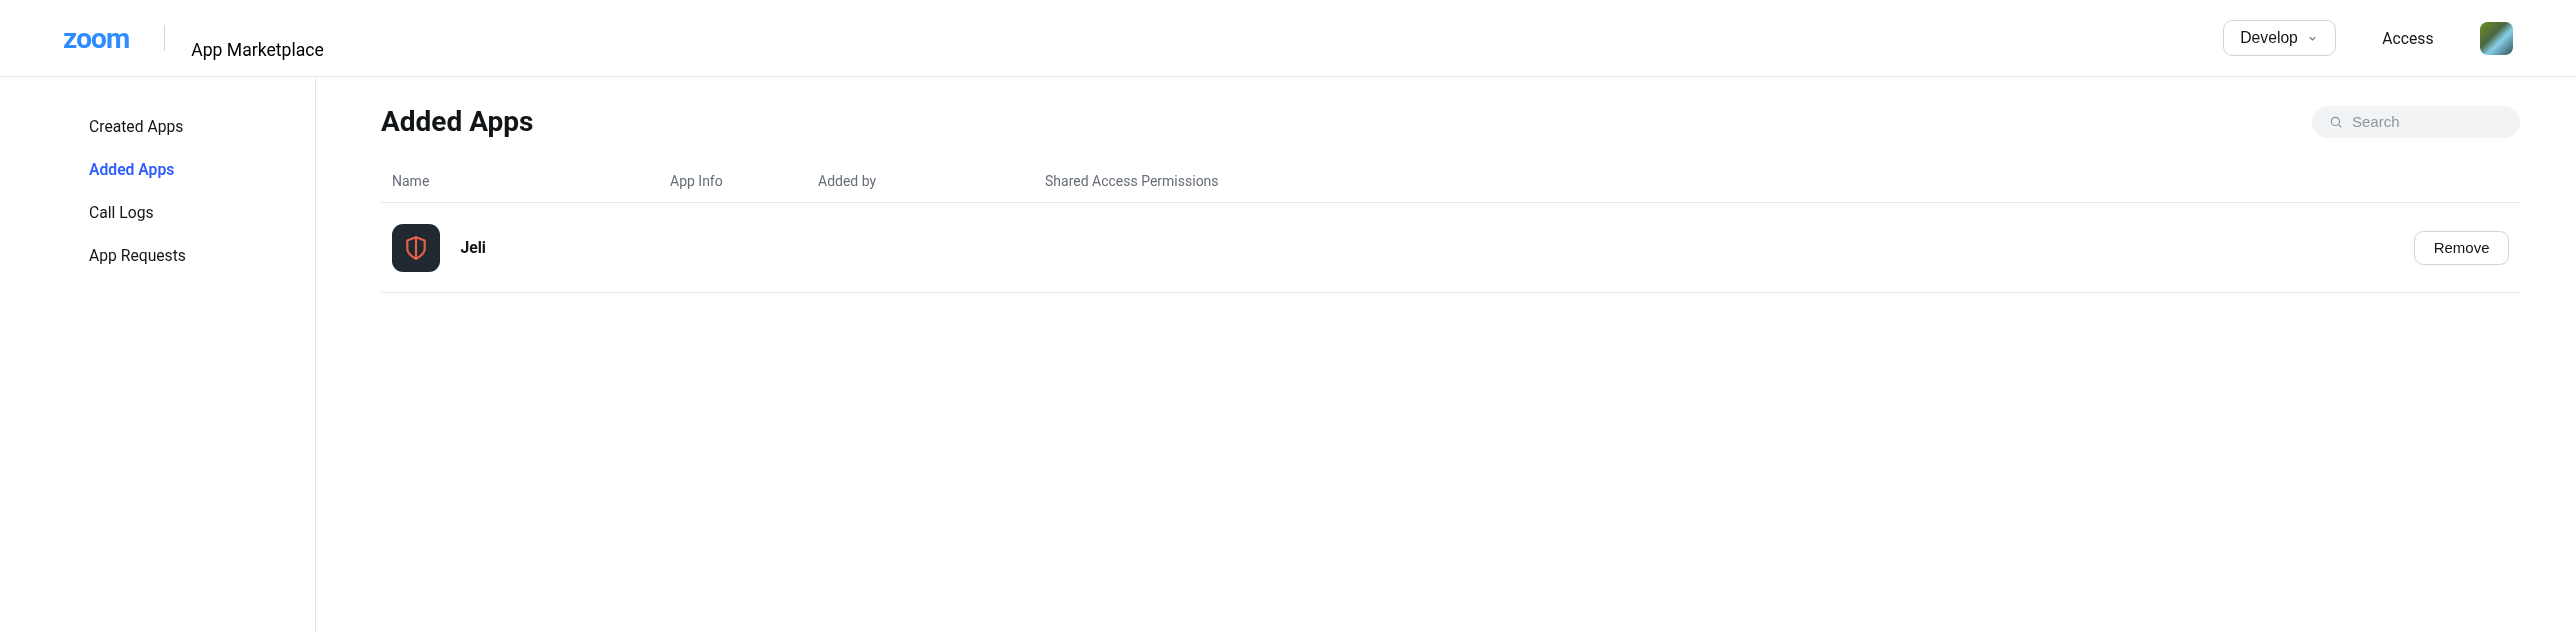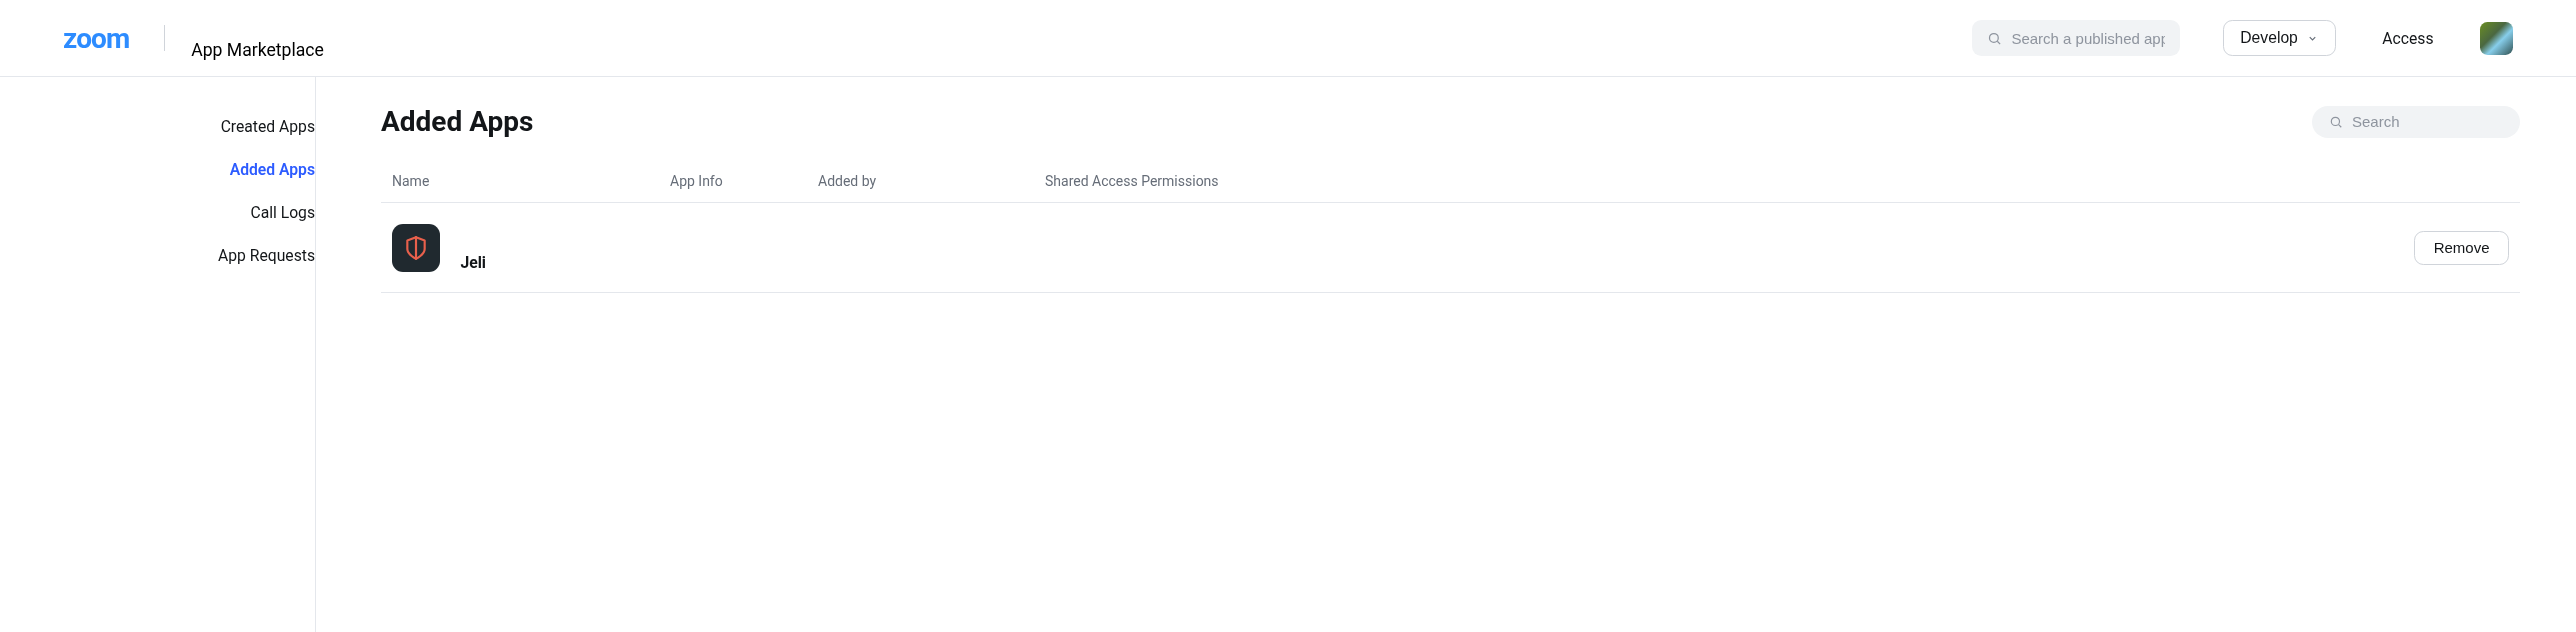--- a/index.html
+++ b/index.html
@@ -93,21 +93,20 @@
       cursor: pointer;
     }
     .body-wrap {
       display: flex;
     }
     .sidebar {
       width: 316px;
       border-right: 0.9px solid #e4e7ec;
       padding: 28px 0 37px 89px;
       min-height: 555px;
-      text-align: right;
     }
     .sidebar-item {
       font-size: 15.7px;
       color: #131619;
       padding: 12px 0;
       cursor: pointer;
     }
     .sidebar-item.active {
       color: #2d5cff;
       font-weight: 600;
@@ -187,41 +186,34 @@
       border: 0.9px solid #d0d4da;
       background: #fff;
       border-radius: 9.3px;
       padding: 7.4px 18.5px;
       font-size: 15px;
       color: #131619;
       cursor: pointer;
     }
     .row-name-wrap {
       display: flex;
-      align-items: flex-end;
+      align-items: center;
       width: 278px;
     }
   </style>
 </head>
 <body>
 
 <div class="header">
   <div class="logo">
     <span>zoom</span>
   </div>
   <div class="logo-divider"></div>
   <div class="app-marketplace">App Marketplace</div>
   <div class="header-spacer"></div>
-  <div class="search-bar">
-    <svg width="15" height="15" viewBox="0 0 24 24" fill="none" stroke="#8e949e" stroke-width="2">
-        <circle cx="11" cy="11" r="7"></circle>
-        <line x1="21" y1="21" x2="16.5" y2="16.5"></line>
-      </svg>
-    <input type="text" placeholder="Search a published app" style="">
-  </div>
   <button class="develop-btn">
     <span>Develop</span>
     <svg width="11" height="11" viewBox="0 0 24 24" fill="none" stroke="#666d78" stroke-width="2.5">
         <polyline points="6 9 12 15 18 9"></polyline>
       </svg>
   </button>
   <div class="manage-link">Access</div>
   <div class="avatar"></div>
 </div>
 

